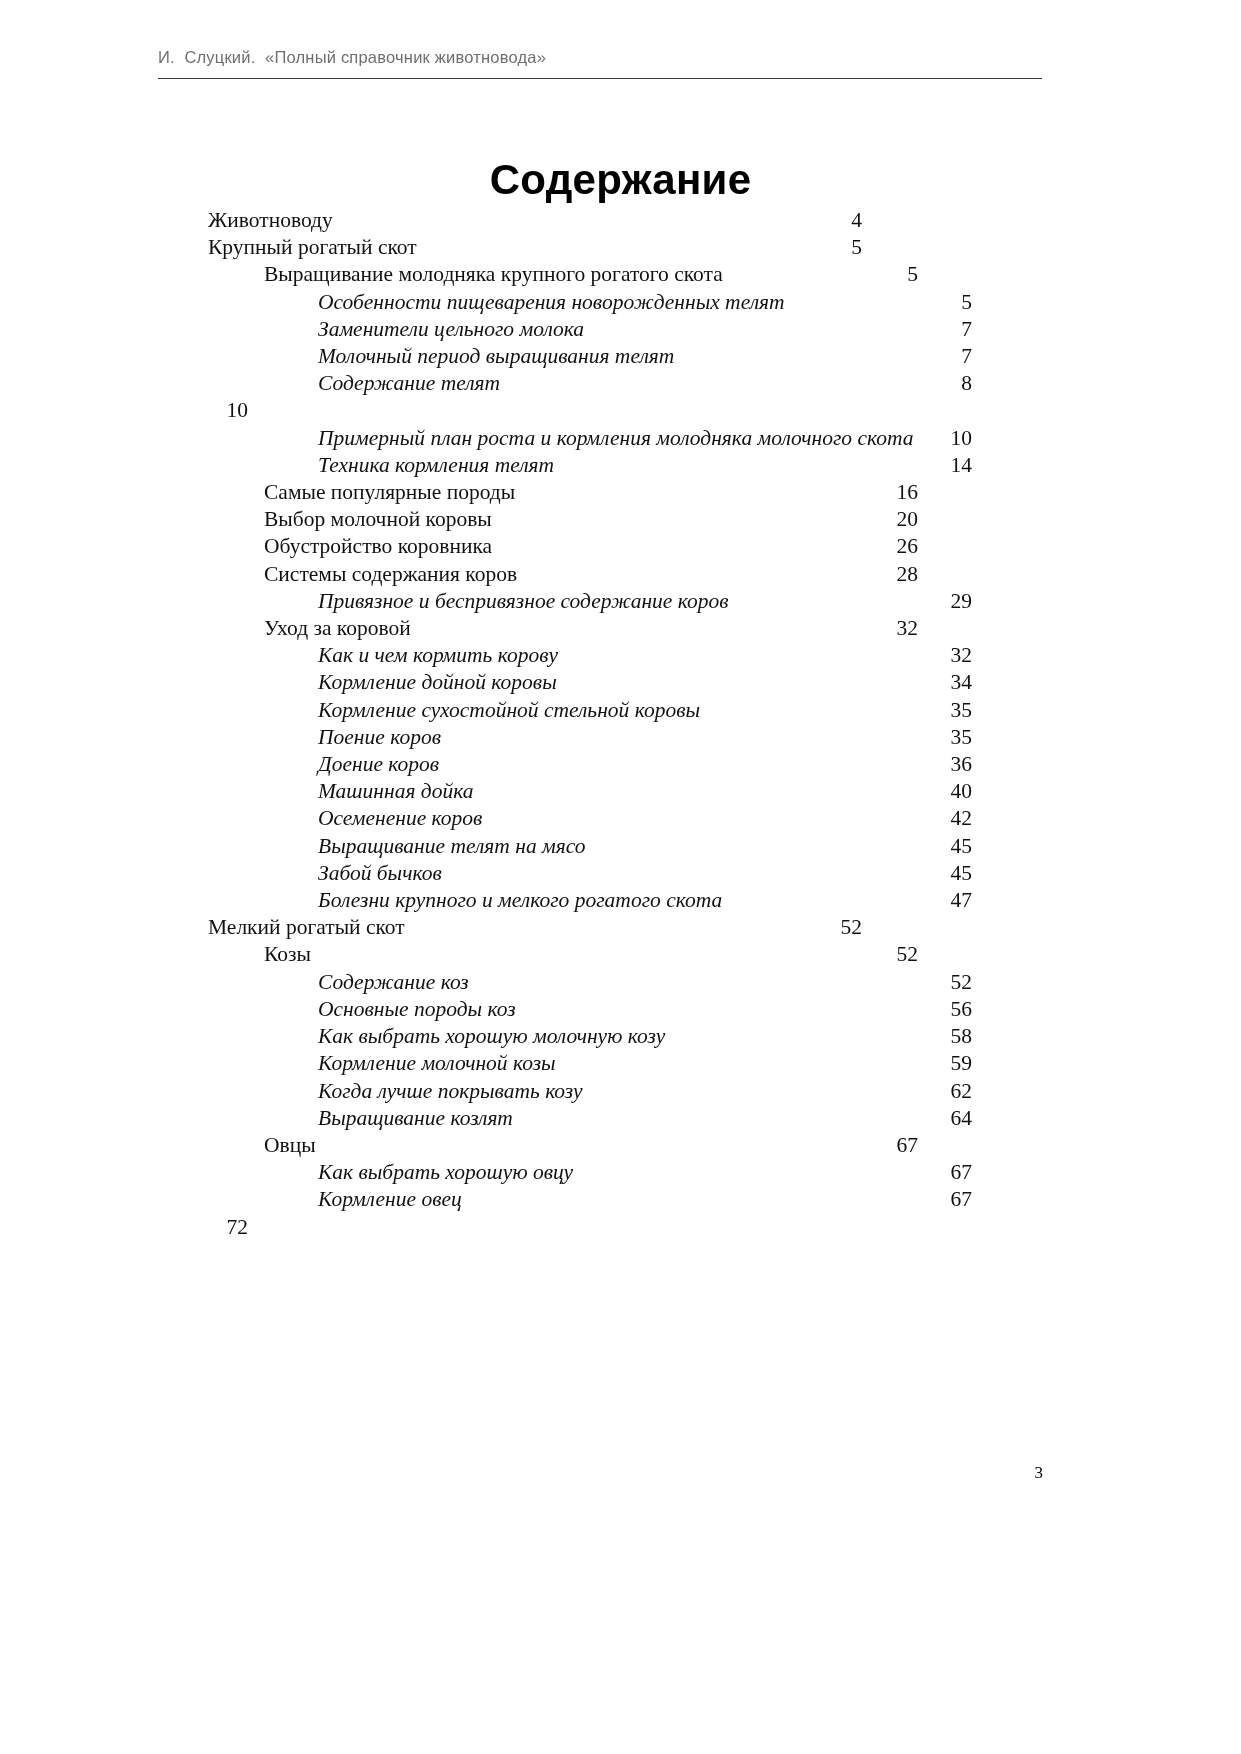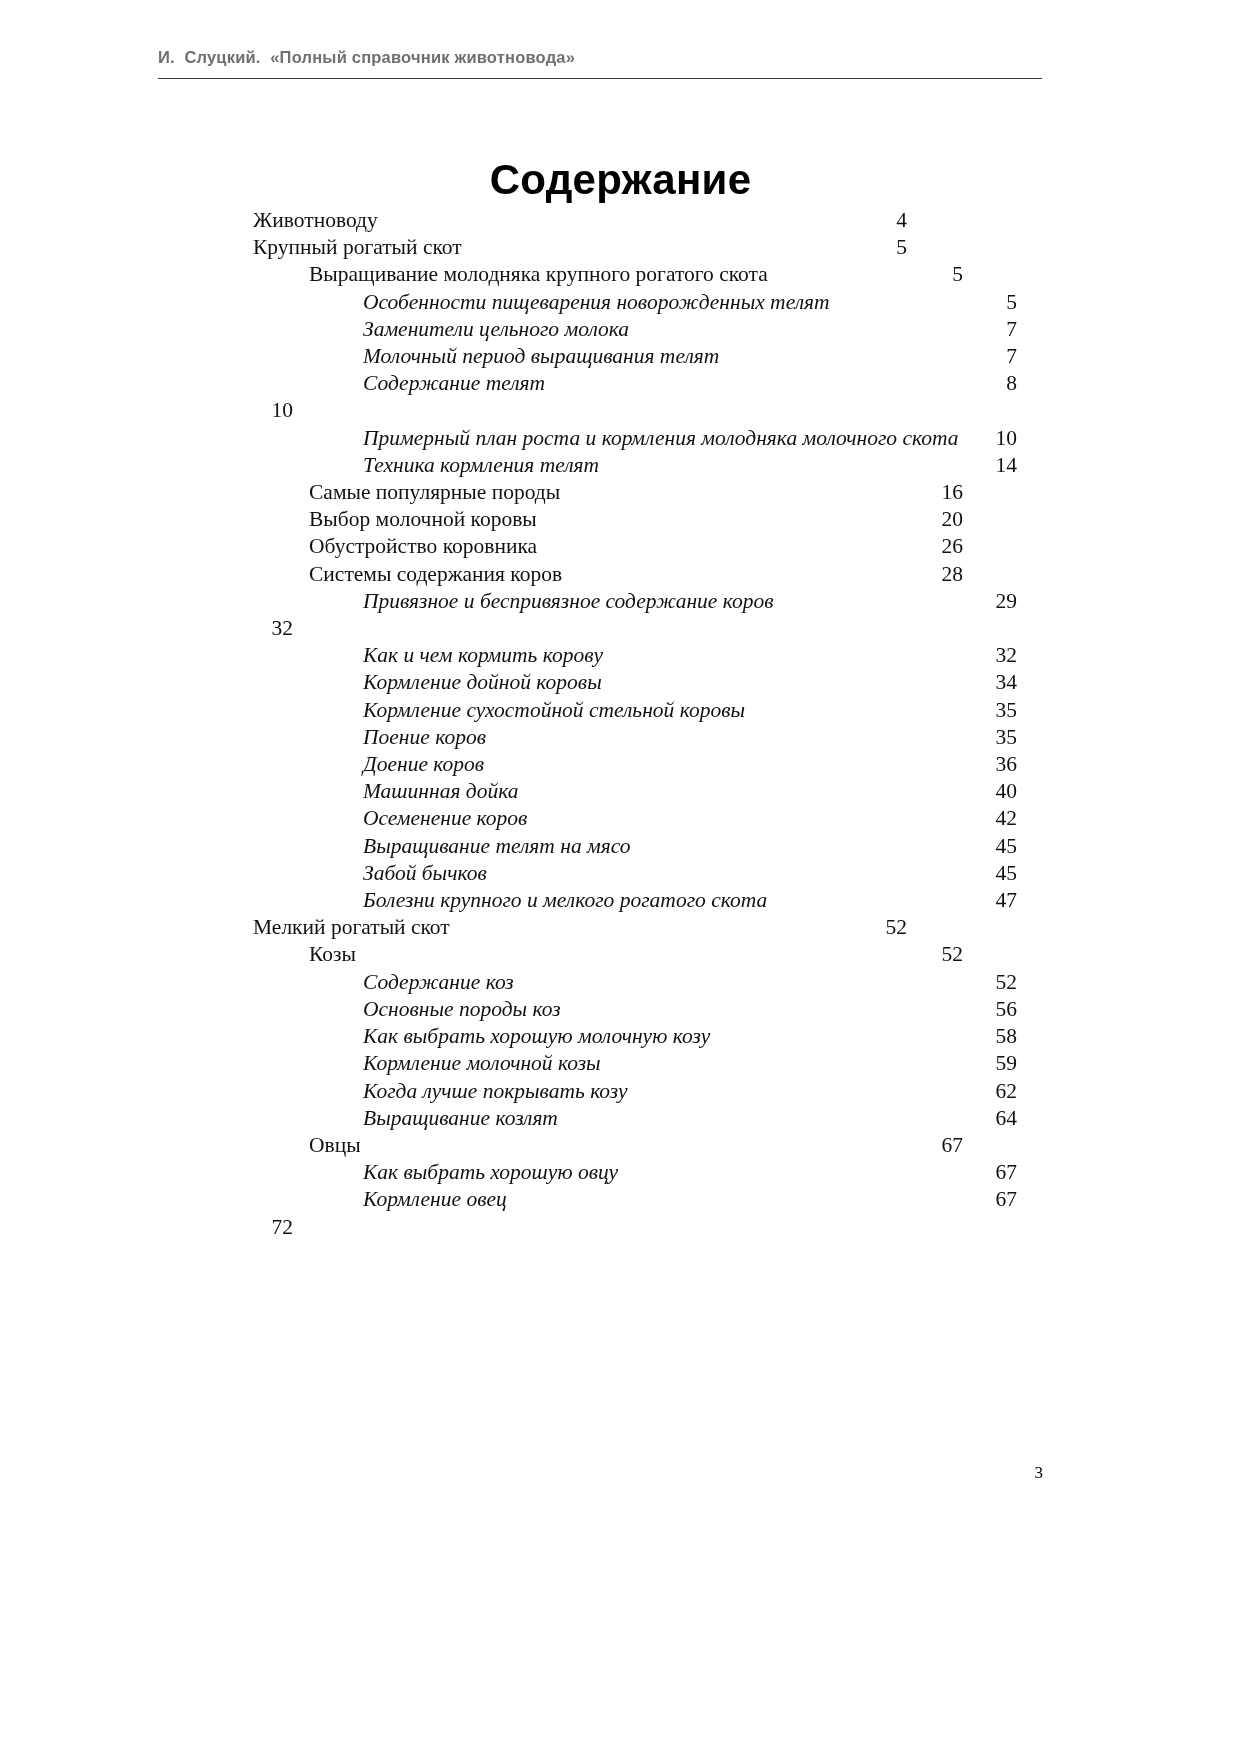--- a/index.html
+++ b/index.html
@@ -32,21 +32,20 @@
     top: 47px;
     width: 885px;
   }
   .running-header-text {
     font-family: "Liberation Sans", "DejaVu Sans", sans-serif;
     font-size: 16.5px;
     line-height: 20px;
     color: #6f6f6f;
     letter-spacing: 0.2px;
     white-space: pre;
-    font-weight: bold;
   }
   .header-rule {
     position: absolute;
     left: 158px;
     top: 78px;
     width: 884px;
     height: 1px;
     background: #3a3a3a;
   }
 
@@ -72,21 +71,20 @@
     top: 207px;
     width: 822px;
   }
 
   .toc-entry {
     display: flex;
     align-items: flex-start;
     font-size: 21.5px;
     line-height: 27.2px;
     color: #111111;
-    margin-left: 45px;
   }
   .toc-label {
     flex: 1 1 auto;
     padding-right: 14px;
     max-width: 600px;
   }
   .toc-page {
     flex: 0 0 auto;
     width: 40px;
     text-align: right;
@@ -176,20 +174,21 @@
       </div>
       <div class="toc-entry lvl-2">
         <span class="toc-label">Системы содержания коров</span>
         <span class="toc-page">28</span>
       </div>
       <div class="toc-entry lvl-3">
         <span class="toc-label">Привязное и беспривязное содержание коров</span>
         <span class="toc-page">29</span>
       </div>
       <div class="toc-entry lvl-2">
+        <span class="toc-label">Уход за коровой</span>
         <span class="toc-page">32</span>
       </div>
       <div class="toc-entry lvl-3">
         <span class="toc-label">Как и чем кормить корову</span>
         <span class="toc-page">32</span>
       </div>
       <div class="toc-entry lvl-3">
         <span class="toc-label">Кормление дойной коровы</span>
         <span class="toc-page">34</span>
       </div>

